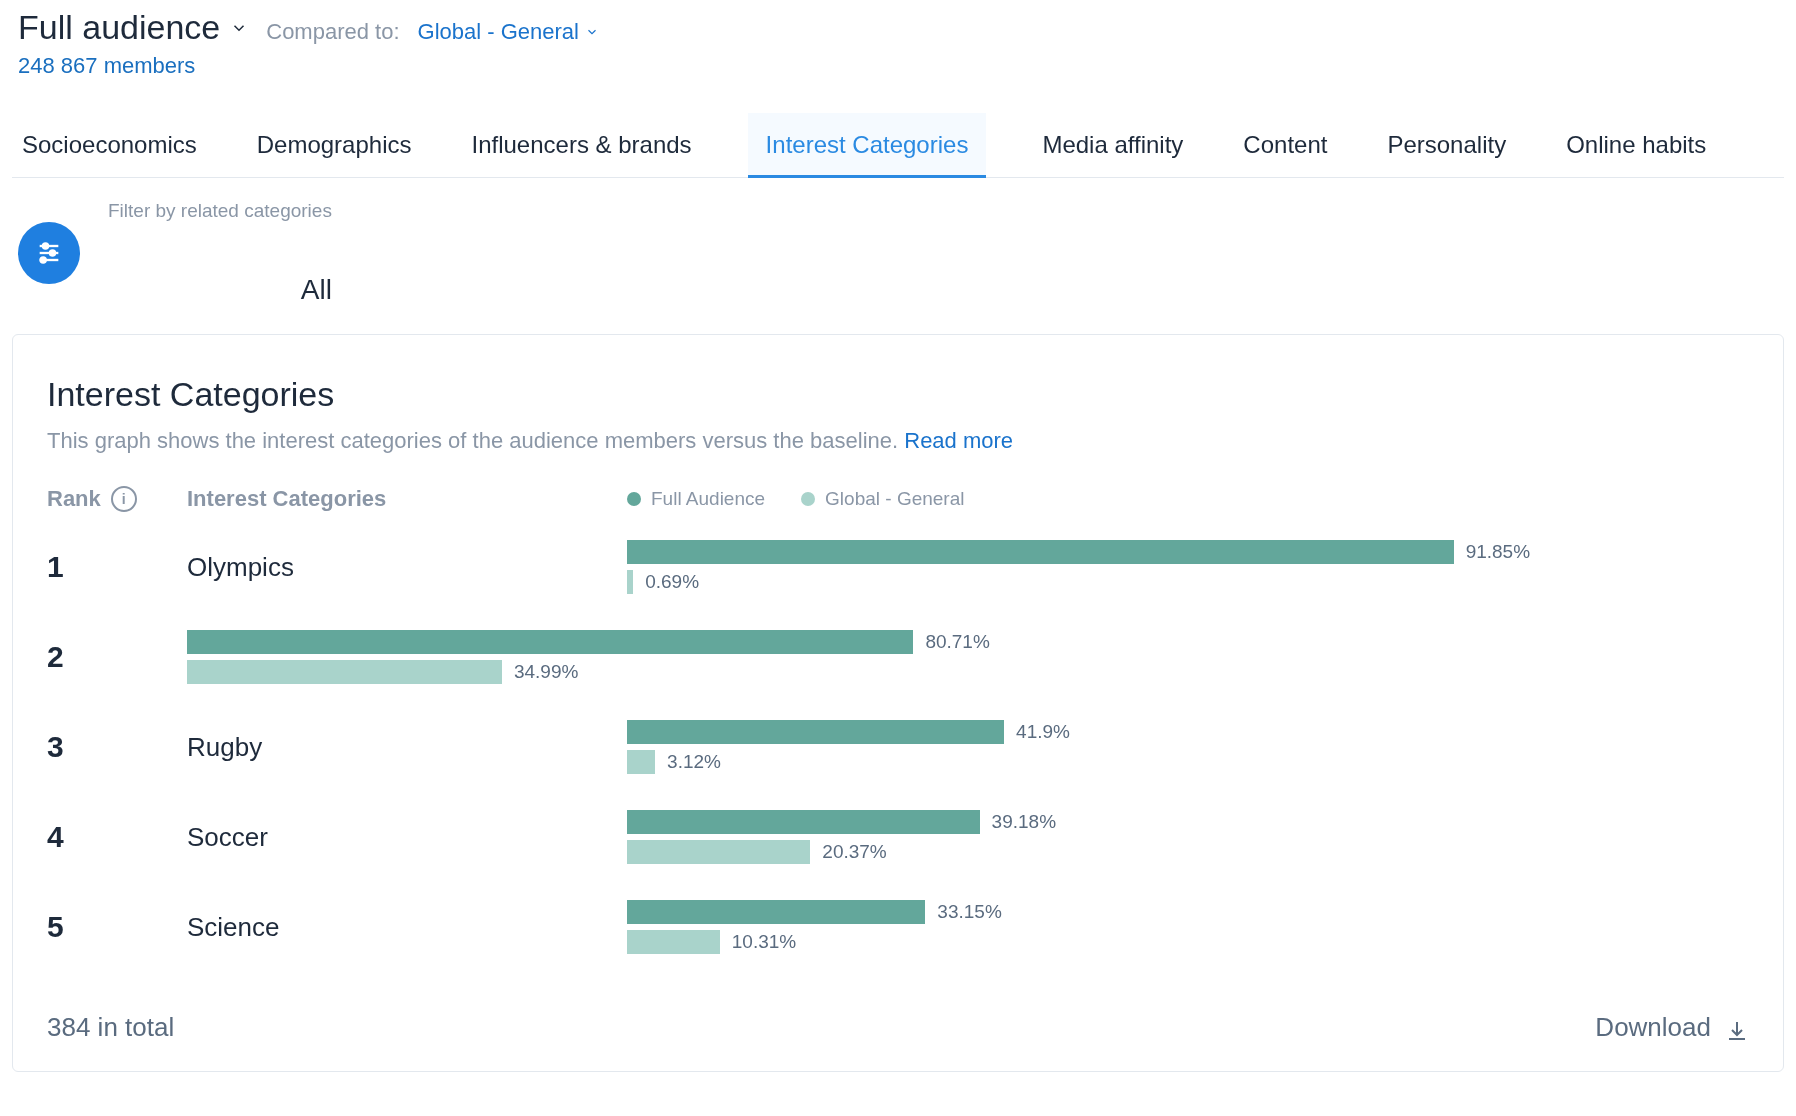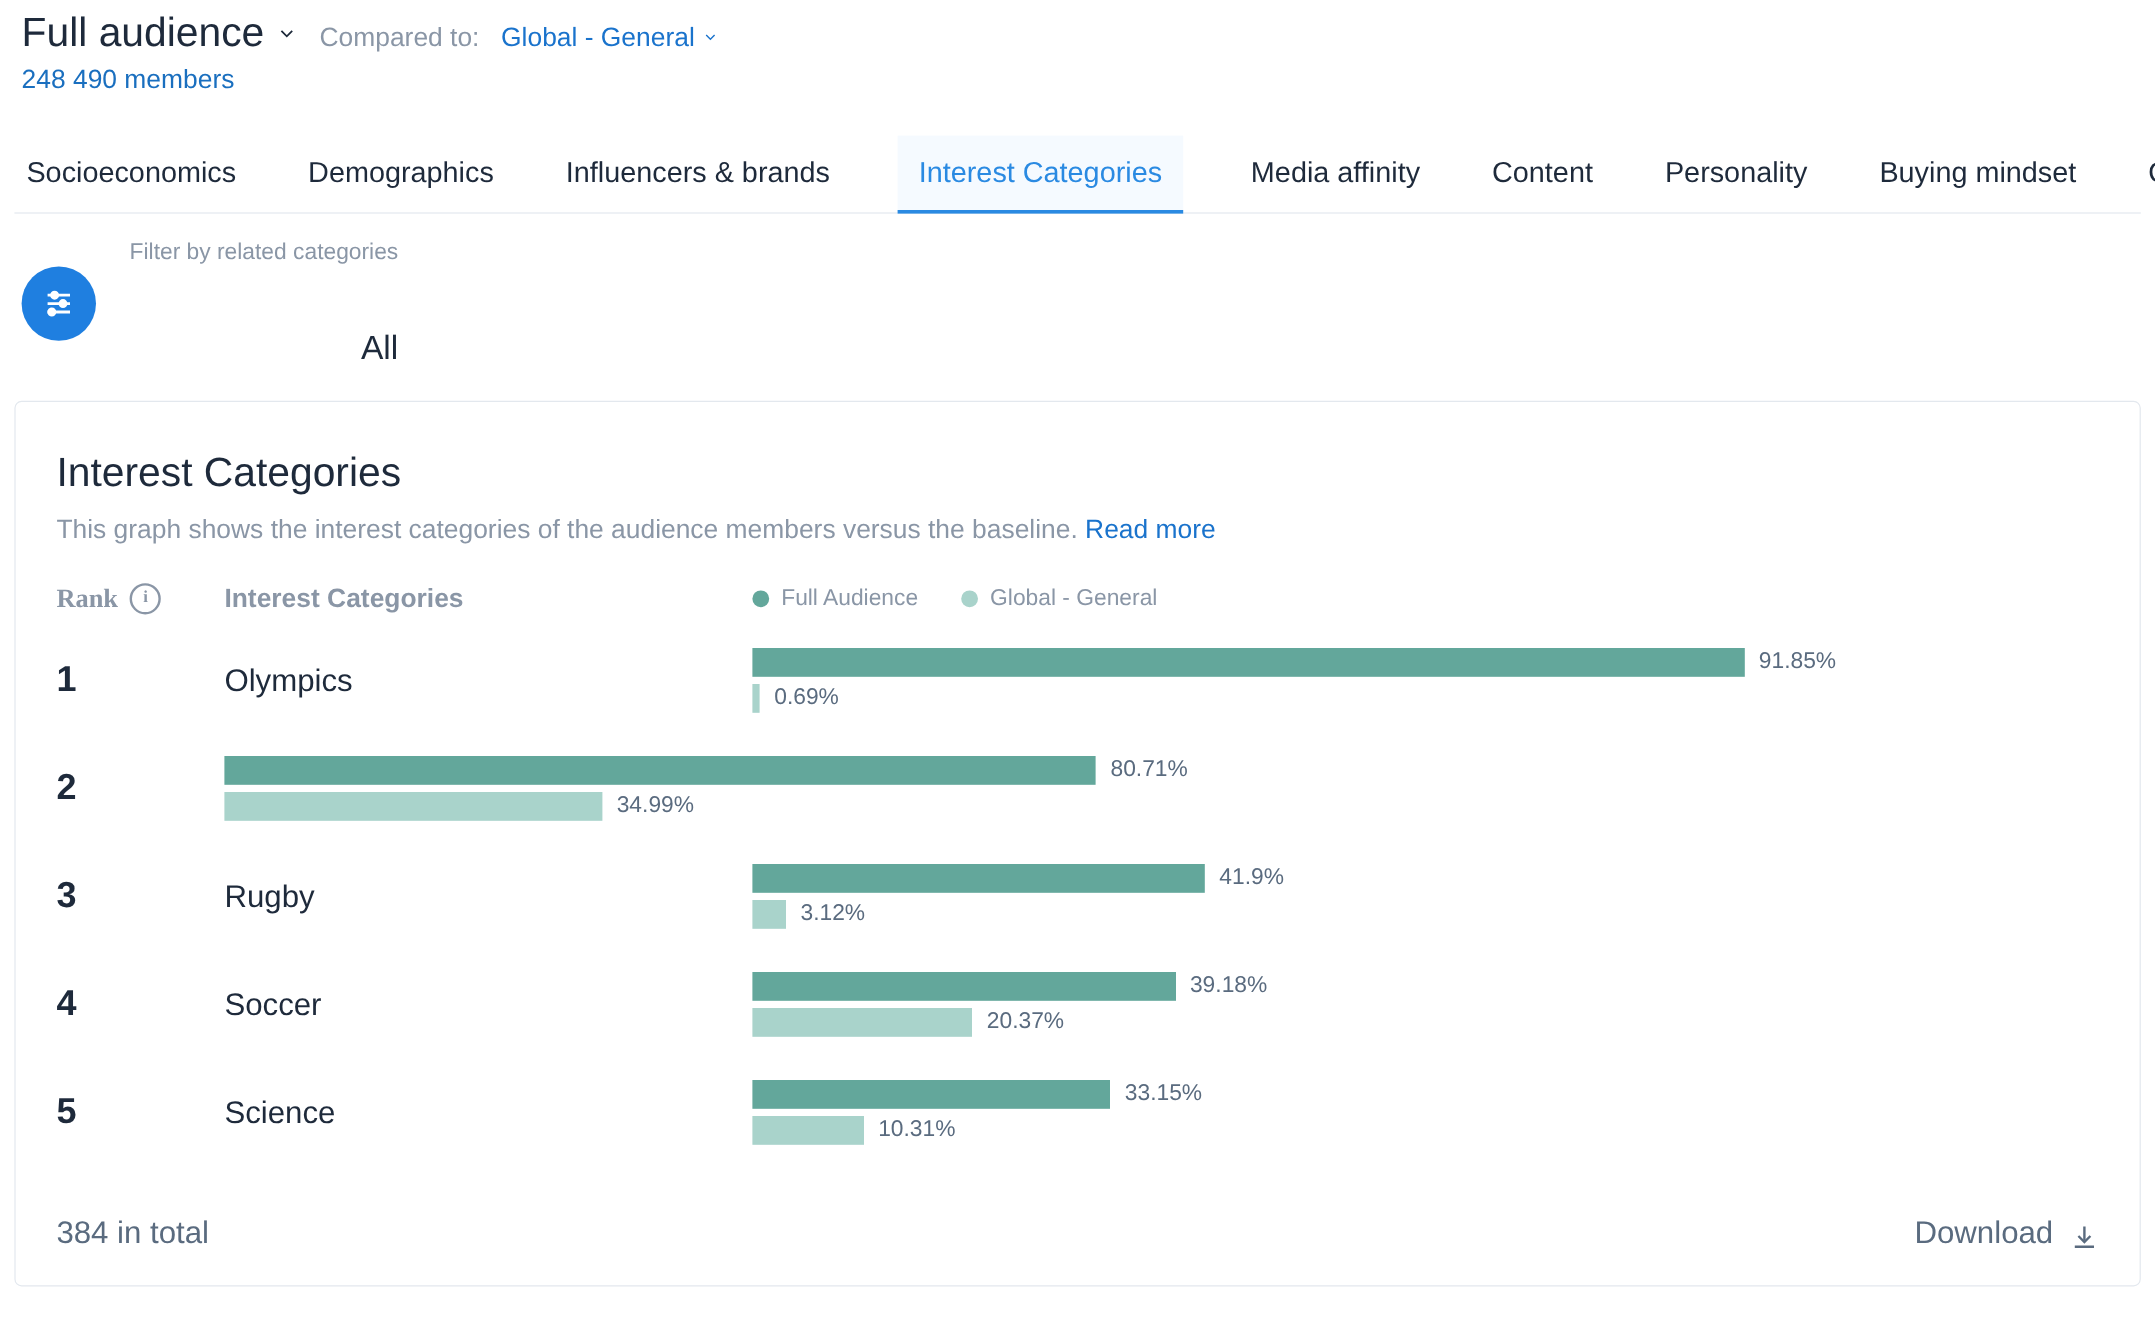--- a/index.html
+++ b/index.html
@@ -45,21 +45,21 @@
   .filter-texts{display:flex;flex-direction:column;gap:4px;text-align:right;}
   .filter-label{font-size:19px;color:var(--text-light);}
   .filter-value{font-size:28px;color:var(--text-dark);margin-top:48px;}
   
   .panel{border:1px solid var(--border);border-radius:6px;padding:40px 34px 28px 34px;box-sizing:border-box;}
   .panel-title{font-size:34px;color:var(--text-dark);margin:0 0 14px 0;font-weight:400;}
   .panel-desc{font-size:22px;color:var(--text-light);margin:0 0 32px 0;}
   .panel-desc a{color:var(--accent-blue2);text-decoration:none;cursor:pointer;}
   
   .thead{display:flex;align-items:center;font-size:22px;color:var(--text-light);margin-bottom:28px;}
-  .col-rank{width:140px;font-weight:600;display:flex;align-items:center;gap:10px;font-family:Liberation Serif, serif;}
+  .col-rank{width:140px;font-weight:600;display:flex;align-items:center;gap:10px;}
   .col-cat{width:440px;font-weight:600;}
   .col-chart{flex:1;display:flex;align-items:center;gap:36px;font-size:19px;}
   .leg{display:flex;align-items:center;gap:10px;}
   .leg .dot{width:14px;height:14px;border-radius:50%;}
   .info-icon{width:22px;height:22px;border:2px solid var(--text-light);border-radius:50%;display:inline-flex;align-items:center;justify-content:center;font-size:14px;color:var(--text-light);cursor:pointer;}
   
   .rows{display:flex;flex-direction:column;gap:36px;}
   .row{display:flex;align-items:center;}
   .rank{width:140px;font-size:30px;font-weight:700;color:var(--text-dark);}
   .catname{width:440px;font-size:26px;color:var(--text-dark);}
@@ -88,32 +88,31 @@
         </svg>
     </span>
     <span class="compared-label">Compared to:</span>
     <span class="compared-value">
       <span>Global - General</span>
       <svg class="chev-sm" viewBox="0 0 24 24">
           <polyline points="6 9 12 15 18 9"></polyline>
         </svg>
     </span>
   </div>
-  <div class="members">248 490 members</div>
+  <div class="members">248 867 members</div>
 </div>
 
 <div class="tabs" id="tabs">
     <div class="tab">Socioeconomics</div>
     <div class="tab">Demographics</div>
     <div class="tab">Influencers &amp; brands</div>
     <div class="tab active">Interest Categories</div>
     <div class="tab">Media affinity</div>
     <div class="tab">Content</div>
     <div class="tab">Personality</div>
-    <div class="tab">Buying mindset</div>
     <div class="tab">Online habits</div>
   </div>
 
 <div class="filter-row">
   <div class="filter-btn">
     <svg viewBox="0 0 24 24" width="28" height="28">
       <line x1="4" y1="6" x2="20" y2="6"></line>
         <circle cx="9" cy="6" r="2.2" fill="#fff"></circle>
       <line x1="4" y1="12" x2="20" y2="12"></line>
         <circle cx="15" cy="12" r="2.2" fill="#fff"></circle>

